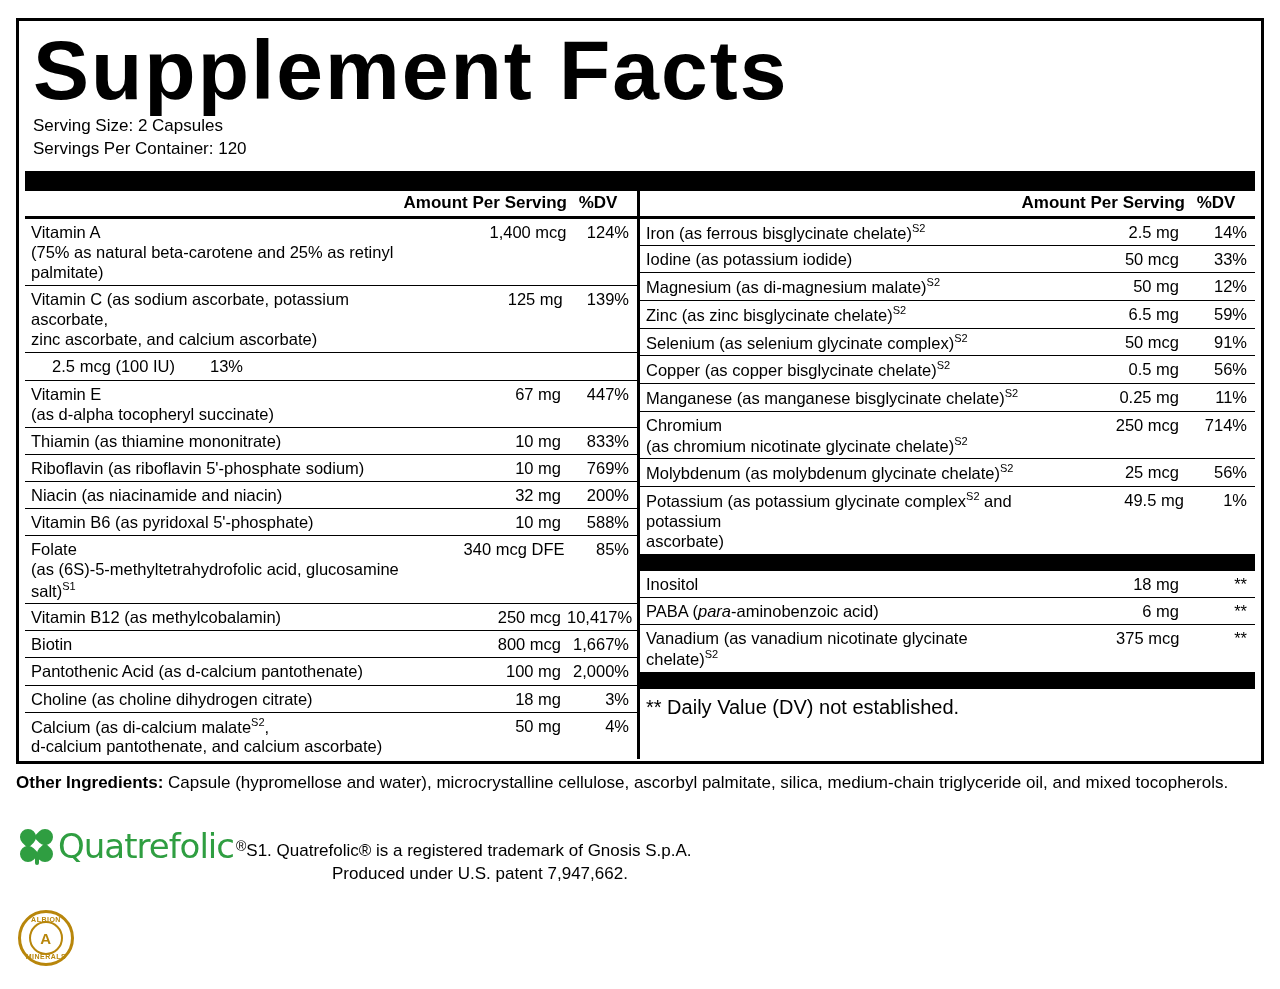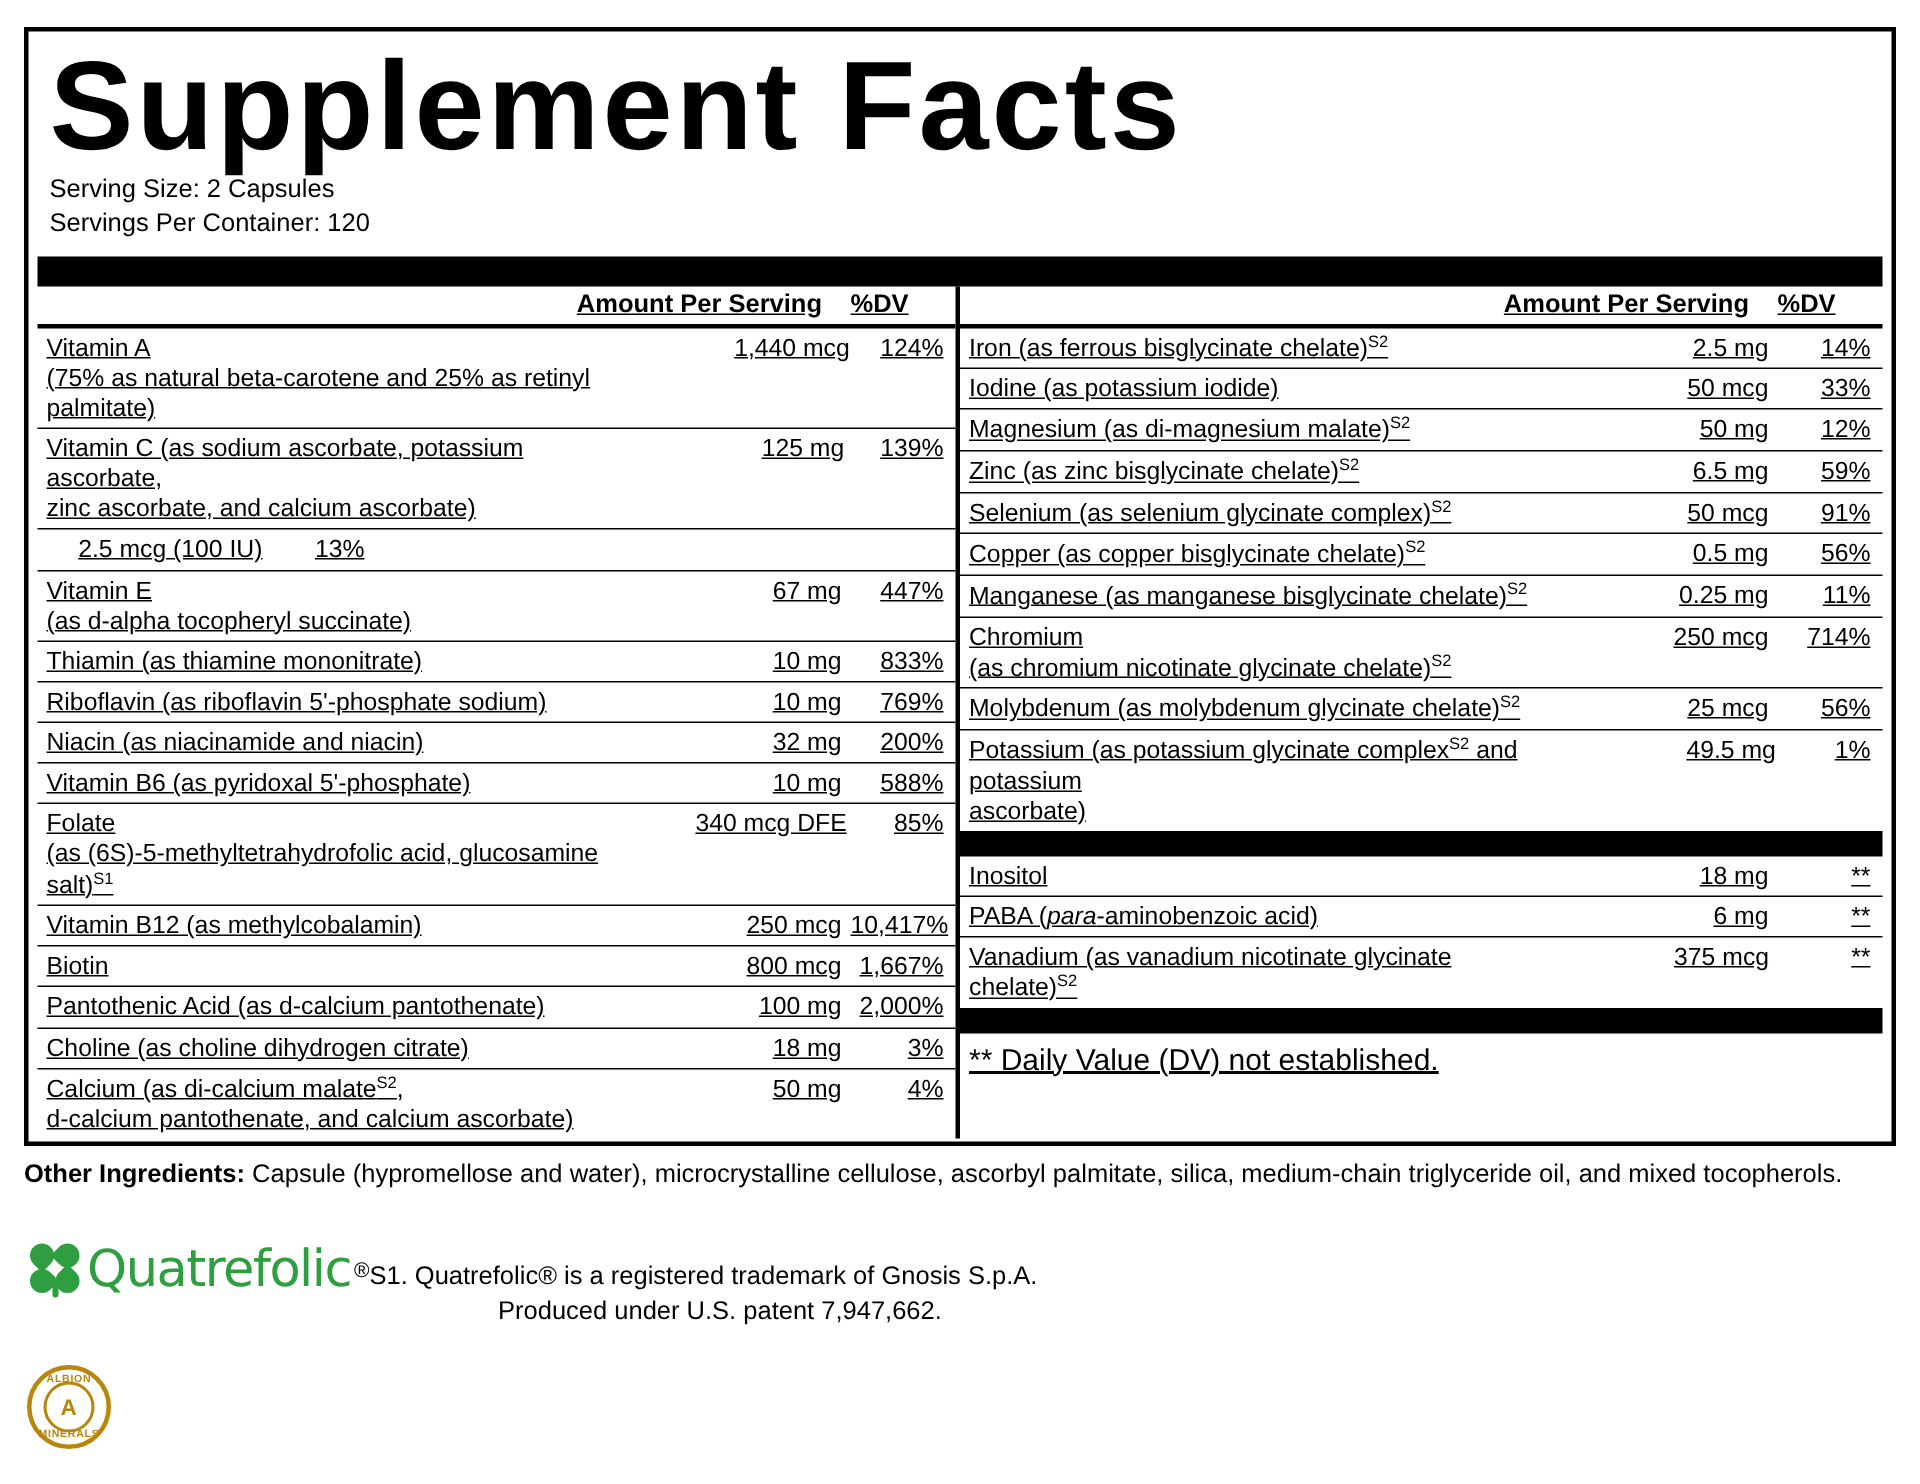--- a/index.html
+++ b/index.html
@@ -43,35 +43,34 @@
   }
   .columns {
     display: flex;
     margin: 0 6px;
     border-top: 0;
   }
   .col {
     flex: 0 0 50%;
     width: 50%;
     position: relative;
-    text-decoration: underline;
   }
   .col.left { border-right: 3px solid #000; }
   .hdrrow {
     display: flex;
     align-items: flex-end;
     font-size: 17px;
     font-weight: bold;
     padding: 3px 4px 3px 6px;
     border-bottom: 3px solid #000;
     height: 28px;
   }
   .hdr-spacer { flex: 1 1 auto; }
   .hdr-aps { width: 190px; text-align: right; }
-  .hdr-dv { width: 66px; text-align: left; padding-right: 4px; margin-left: 19px;}
+  .hdr-dv { width: 66px; text-align: center; padding-right: 4px;}
   .row {
     display: flex;
     align-items: flex-start;
     font-size: 16.5px;
     line-height: 1.22;
     border-bottom: 1px solid #000;
     padding: 3px 4px 3px 6px;
     min-height: 26px;
   }
   .row:last-child { border-bottom: none; }
@@ -178,21 +177,21 @@
 
       <div class="col left col-left">
         <div class="hdrrow">
           <span class="hdr-spacer"></span>
           <span class="hdr-aps">Amount Per Serving</span>
           <span class="hdr-dv">%DV</span>
         </div>
         <div id="left-rows">
             <div class="row">
               <div class="nm">Vitamin A<span class="sub2">(75% as natural beta-carotene and 25% as retinyl palmitate)</span></div>
-              <div class="amt">1,440 mcg</div>
+              <div class="amt">1,400 mcg</div>
               <div class="dv">124%</div>
             </div>
             <div class="row">
               <div class="nm">Vitamin C (as sodium ascorbate, potassium ascorbate,<span class="sub2">zinc ascorbate, and calcium ascorbate)</span></div>
               <div class="amt">125 mg</div>
               <div class="dv">139%</div>
             </div>
             <div class="row">
               <div class="amt">2.5 mcg (100 IU)</div>
               <div class="dv">13%</div>

